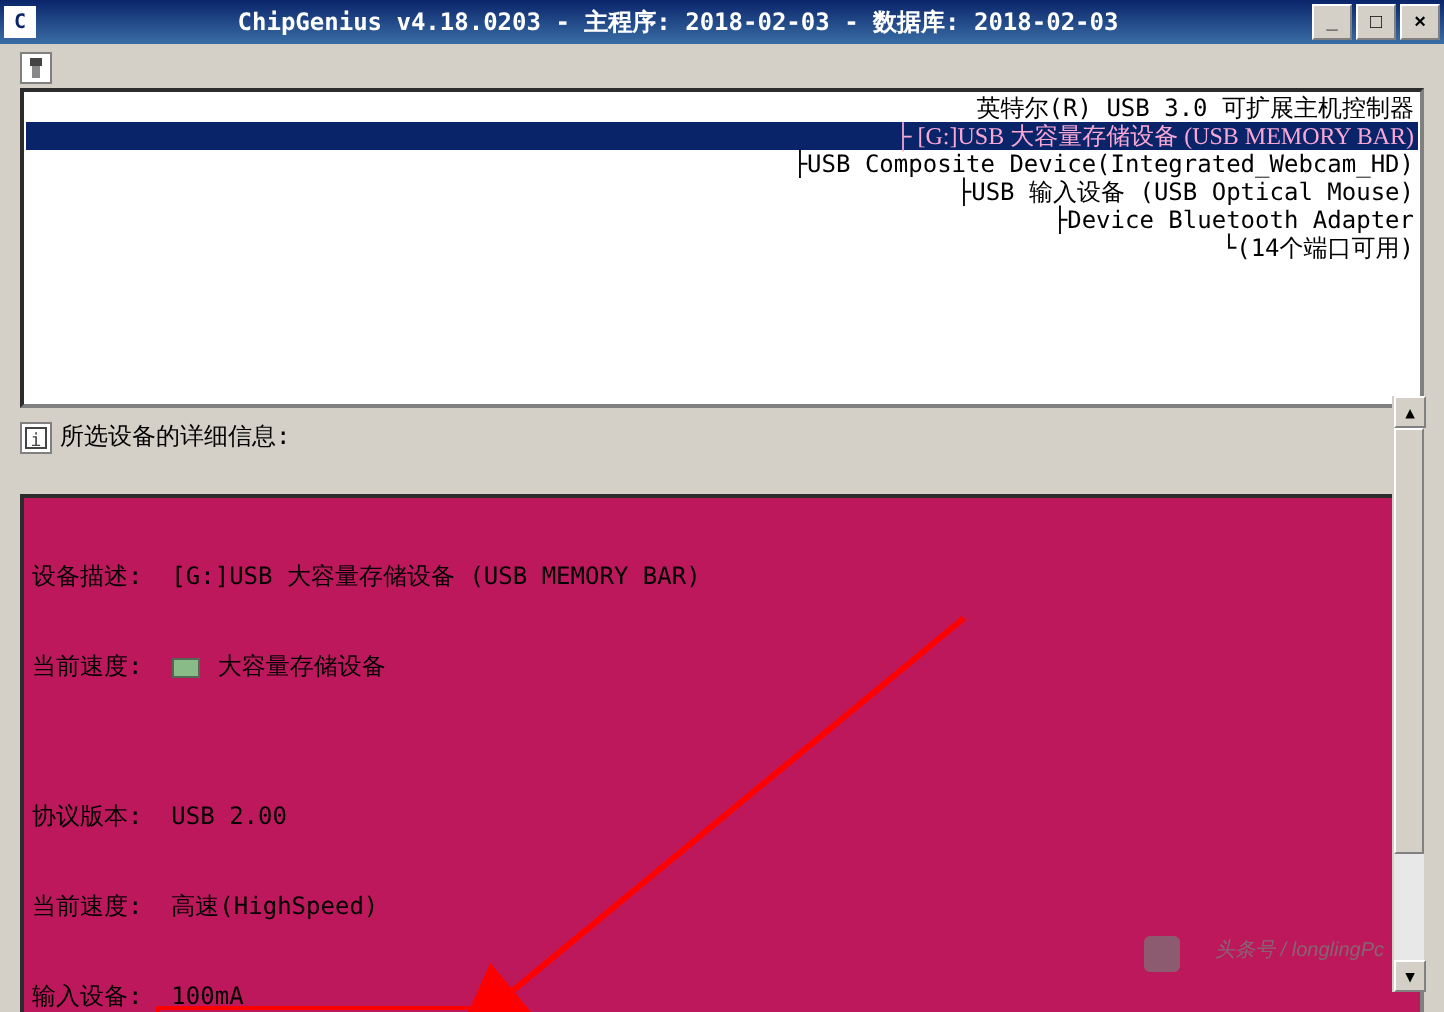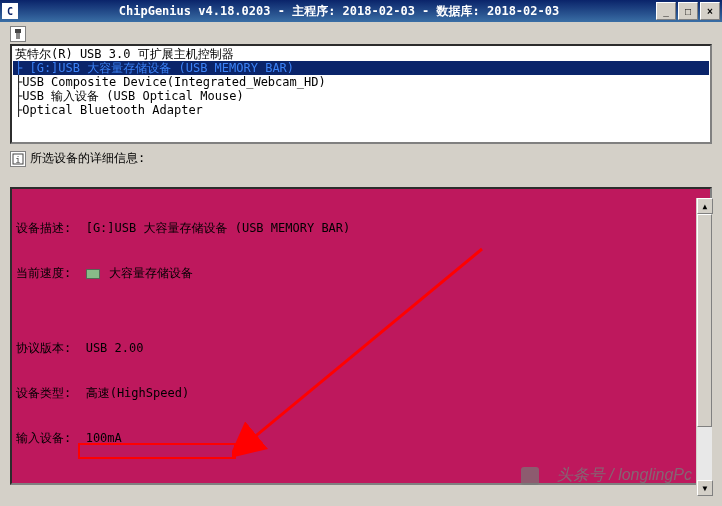--- a/index.html
+++ b/index.html
@@ -53,35 +53,37 @@
 .section-label .lbl-icon {
   width: 16px; height: 16px;
   border: 1px solid #808080;
   background: #fff;
   display: inline-flex;
   align-items: center; justify-content: center;
 }
 .listbox {
   background: #fff;
   border: 2px inset #808080;
-  height: 100px;
+  height: 160px;
   overflow-y: auto;
   font-family: "SimSun", monospace;
   font-size: 12px;
   line-height: 14px;
   padding: 1px;
+  text-align: right;
 }
 .listbox .item {
   padding: 0 2px;
   white-space: pre;
   cursor: default;
 }
 .listbox .item.selected {
   background: #0a246a;
-  color: #3b82f6;
+  color: #f9a8d4;
+  font-family: Liberation Serif, serif;
 }
 .detailbox {
   background: #be185d;
   border: 2px inset #808080;
   height: 298px;
   overflow: hidden;
   font-family: "SimSun", monospace;
   font-size: 12px;
   line-height: 15px;
   padding: 2px 4px;
@@ -125,24 +127,23 @@
   background: #d4d0c8;
   border: 1px solid #808080;
   border-top-color: #fff; border-left-color: #fff;
 }
 .watermark {
   position: absolute;
   right: 30px;
   bottom: 20px;
   color: rgba(120,120,120,0.8);
   font-family: Arial, sans-serif;
-  font-size: 16px;
+  font-size: 10px;
   font-style: italic;
   display: flex;
-  align-items: center;
   gap: 18px;
 }
 .watermark .wm-icon {
   width: 18px; height: 18px;
   background: rgba(120,120,120,0.7);
   border-radius: 3px;
 }
 .drive-icon {
   display: inline-block;
   width: 14px; height: 10px;
@@ -173,41 +174,42 @@
           <rect x="4" y="5" width="4" height="6" fill="#888"></rect>
         </svg>
     </span>
   </div>
 
   <div class="listbox">
     <div class="item">英特尔(R) USB 3.0 可扩展主机控制器</div>
     <div class="item selected">├ [G:]USB 大容量存储设备 (USB MEMORY BAR)</div>
     <div class="item">├USB Composite Device(Integrated_Webcam_HD)</div>
     <div class="item">├USB 输入设备 (USB Optical Mouse)</div>
-    <div class="item">├Optical Bluetooth Adapter</div>
+    <div class="item">├Device Bluetooth Adapter</div>
+    <div class="item">└(14个端口可用)</div>
   </div>
 
   <div style="height:6px"></div>
 
   <div class="section-label">
     <span class="lbl-icon">
       <svg width="12" height="12" viewBox="0 0 12 12">
           <rect x="1" y="1" width="10" height="10" fill="none" stroke="#444"></rect>
           <text x="6" y="10" text-anchor="middle" font-size="9" fill="#444">i</text>
         </svg>
     </span>
     <span>所选设备的详细信息:</span>
   </div>
 
   <div class="detailbox">
     <div class="line">设备描述:  [G:]USB 大容量存储设备 (USB MEMORY BAR)</div>
     <div class="line"><span>当前速度:  </span><span class="drive-icon"></span><span> 大容量存储设备</span></div>
     <div class="line"></div>
     <div class="line">协议版本:  USB 2.00</div>
-    <div class="line">设备类型:  高速(HighSpeed)</div>
+    <div class="line">当前速度:  高速(HighSpeed)</div>
     <div class="line">输入设备:  100mA</div>
     <div class="line"></div>
     
     <div class="line"></div>
     
     
     
     <div class="line"></div>
     
     

